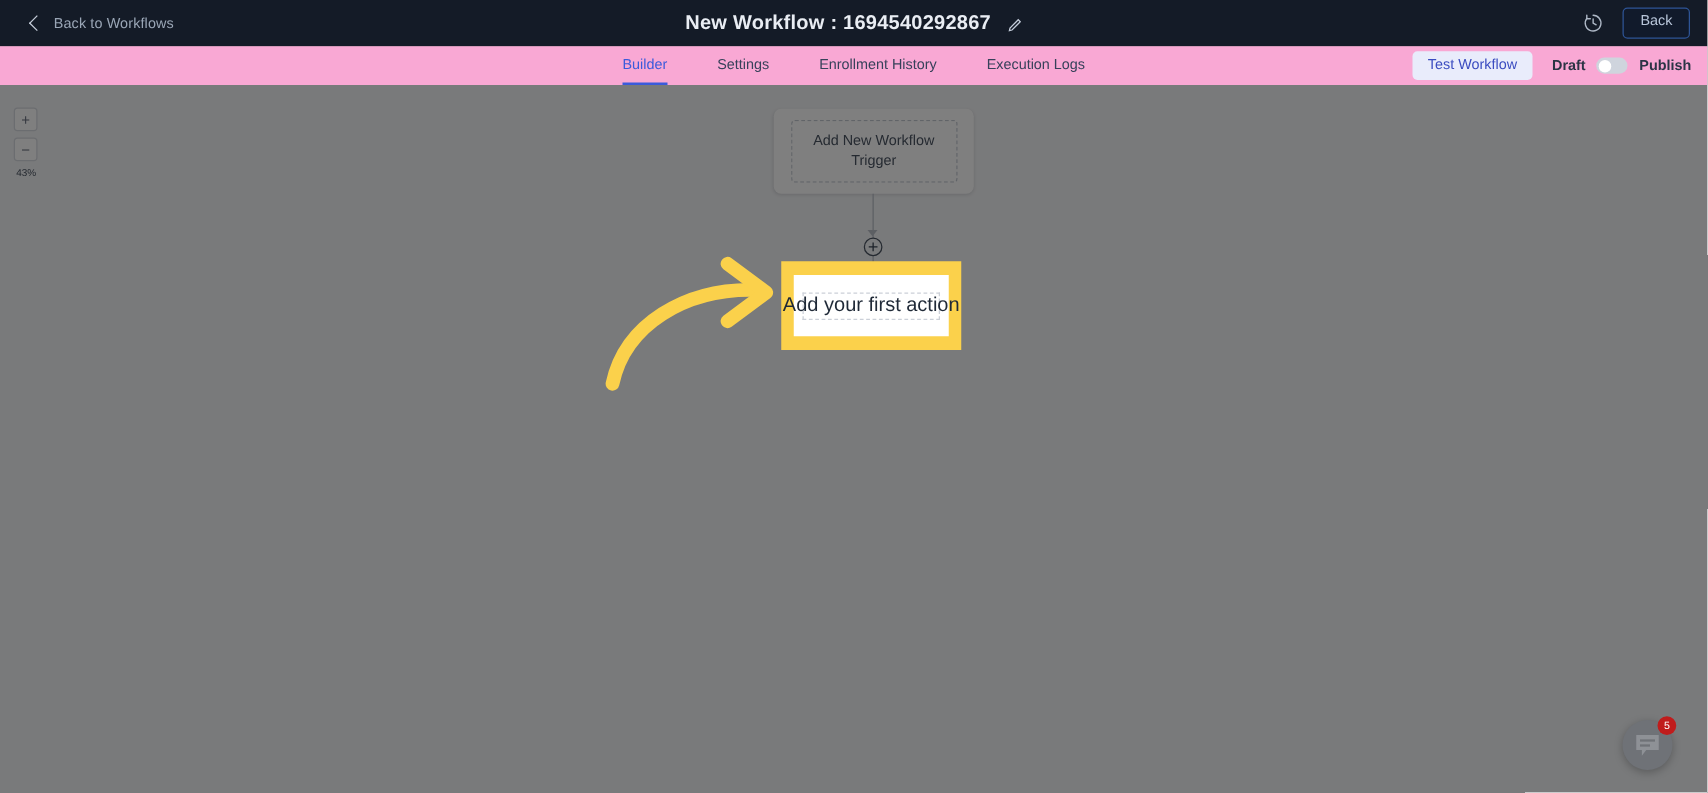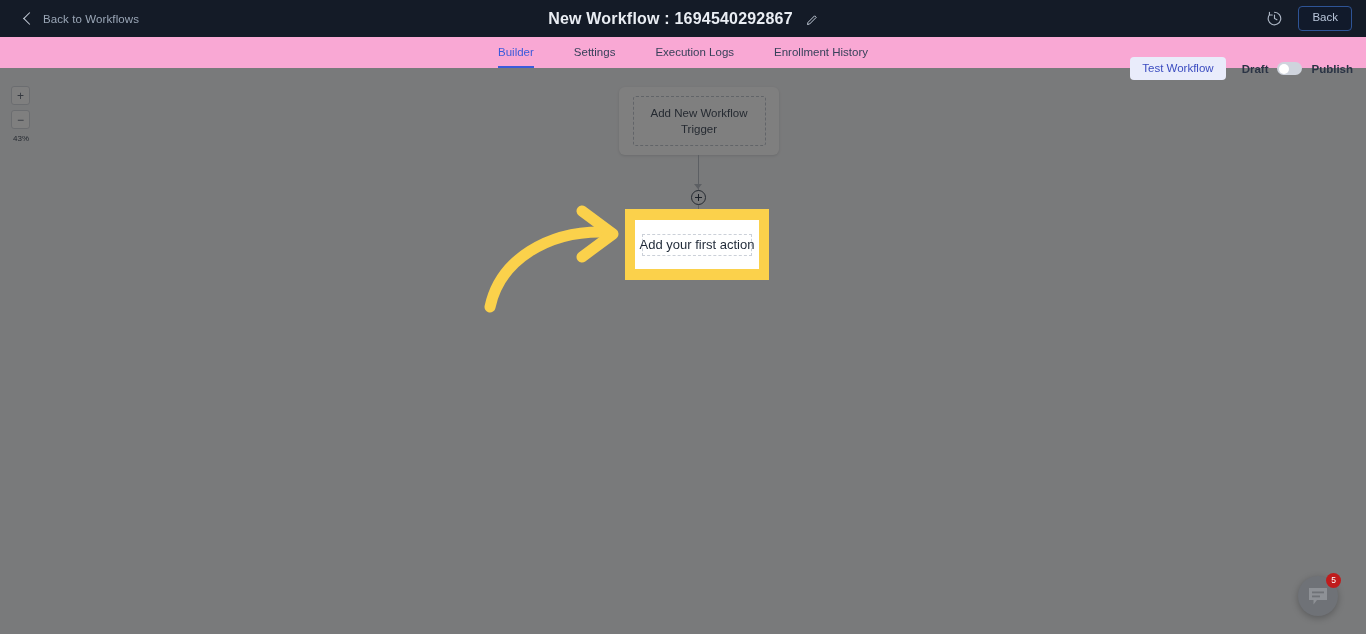--- a/index.html
+++ b/index.html
@@ -140,21 +140,21 @@
     position: absolute;
     left: 20px; right: 20px;
     bottom: 0;
     height: 2px;
     background: #3b5bdb;
   }
 
   .tabbar-right {
     position: absolute;
     right: 13px;
-    top: 16px;
+    top: 0;
     height: 31px;
     display: flex;
     align-items: center;
     gap: 0px;
   }
   .test-btn {
     background: #e9ecfb;
     color: #3b4cc0;
     border: none;
     border-radius: 4px;
@@ -328,21 +328,21 @@
     align-items: center;
     justify-content: center;
   }
   .action-inner {
     width: 110px;
     height: 22px;
     border: 1px dashed #cbd0d8;
     display: flex;
     align-items: center;
     justify-content: center;
-    font-size: 13px;
+    font-size: 16px;
     color: #1f2937;
     white-space: nowrap;
   }
 
   .pointer-arrow {
     position: absolute;
     left: 478px; top: 200px;
     width: 150px; height: 115px;
     z-index: 36;
     pointer-events: none;
@@ -461,22 +461,22 @@
         <path d="M8 4.4 L8 8 L10.6 9.4" fill="none" stroke="#aeb8c6" stroke-width="1.2" stroke-linecap="round"></path>
       </svg>
       <button class="saved-btn">Back</button>
     </div>
   </div>
 
   <div class="tabbar">
     <div class="tabs">
       <div class="tab active">Builder</div>
       <div class="tab">Settings</div>
+      <div class="tab">Enrollment History</div>
       <div class="tab">Execution Logs</div>
-      <div class="tab">Enrollment History</div>
     </div>
 
     <div class="tabbar-right">
       <button class="test-btn">Test Workflow</button>
       <span class="pub-label">Draft</span>
       <div class="toggle">
         <span class="knob"></span>
       </div>
       <span class="pub-label">Publish</span>
     </div>

